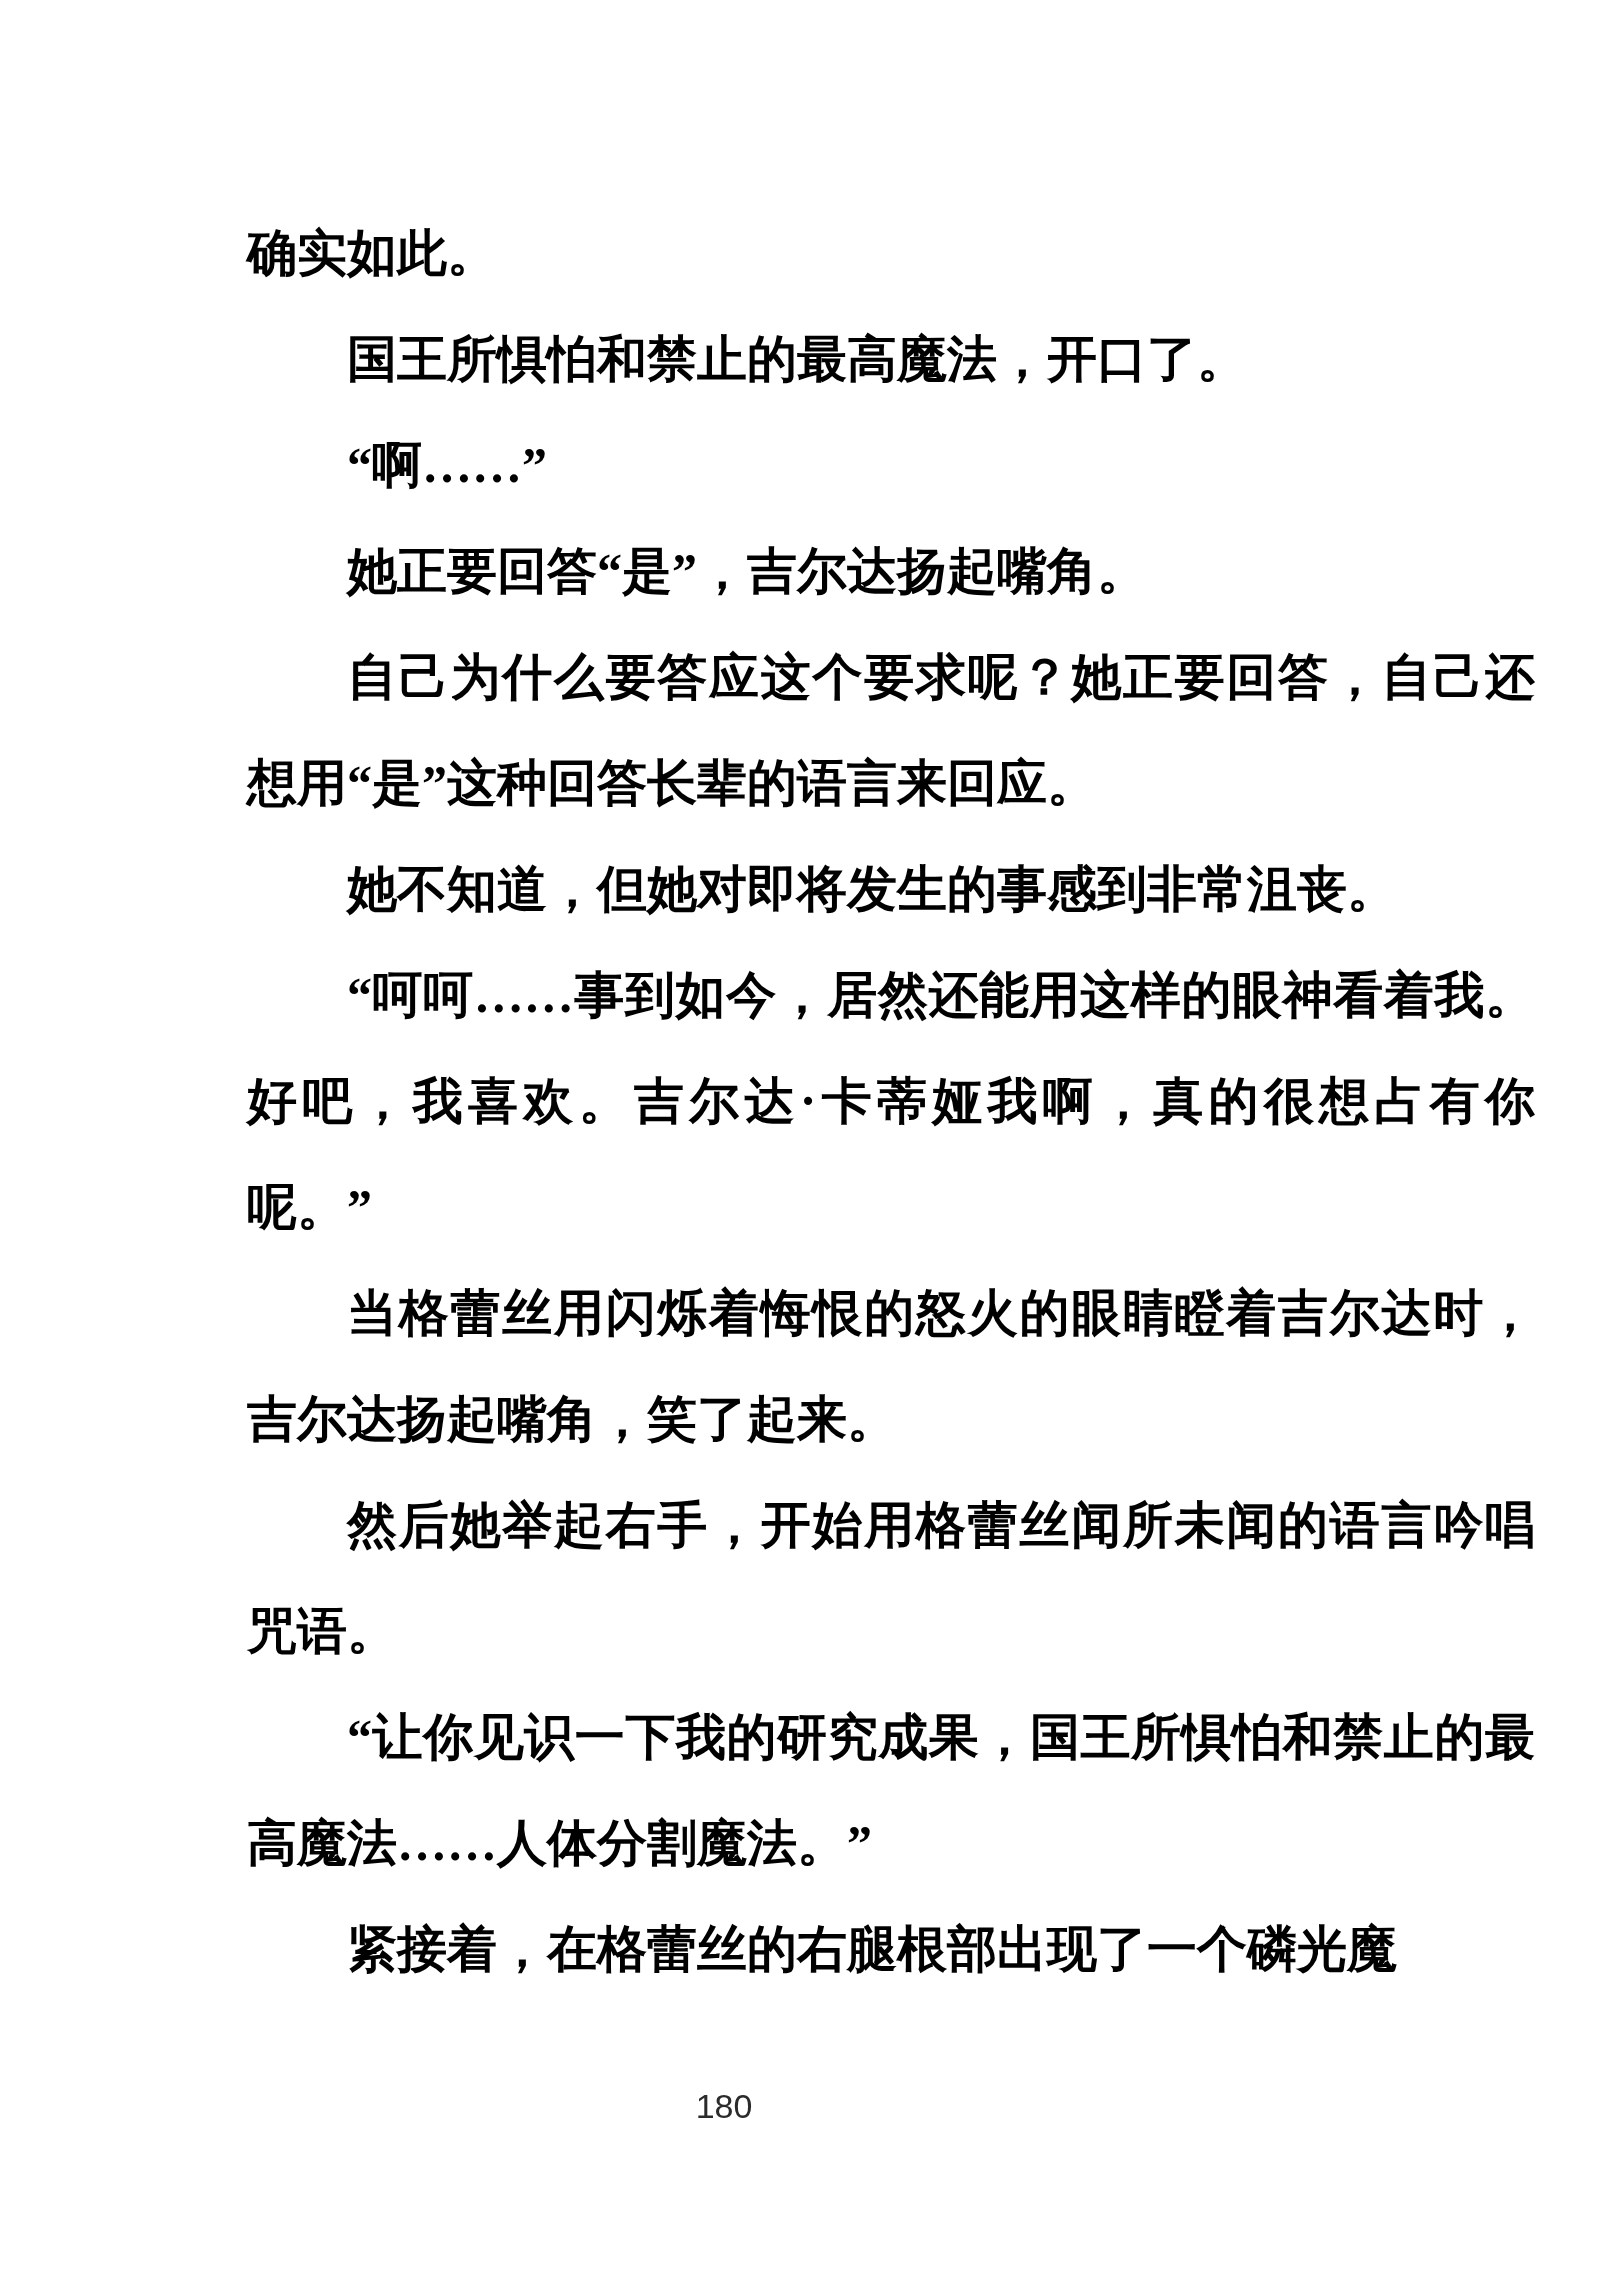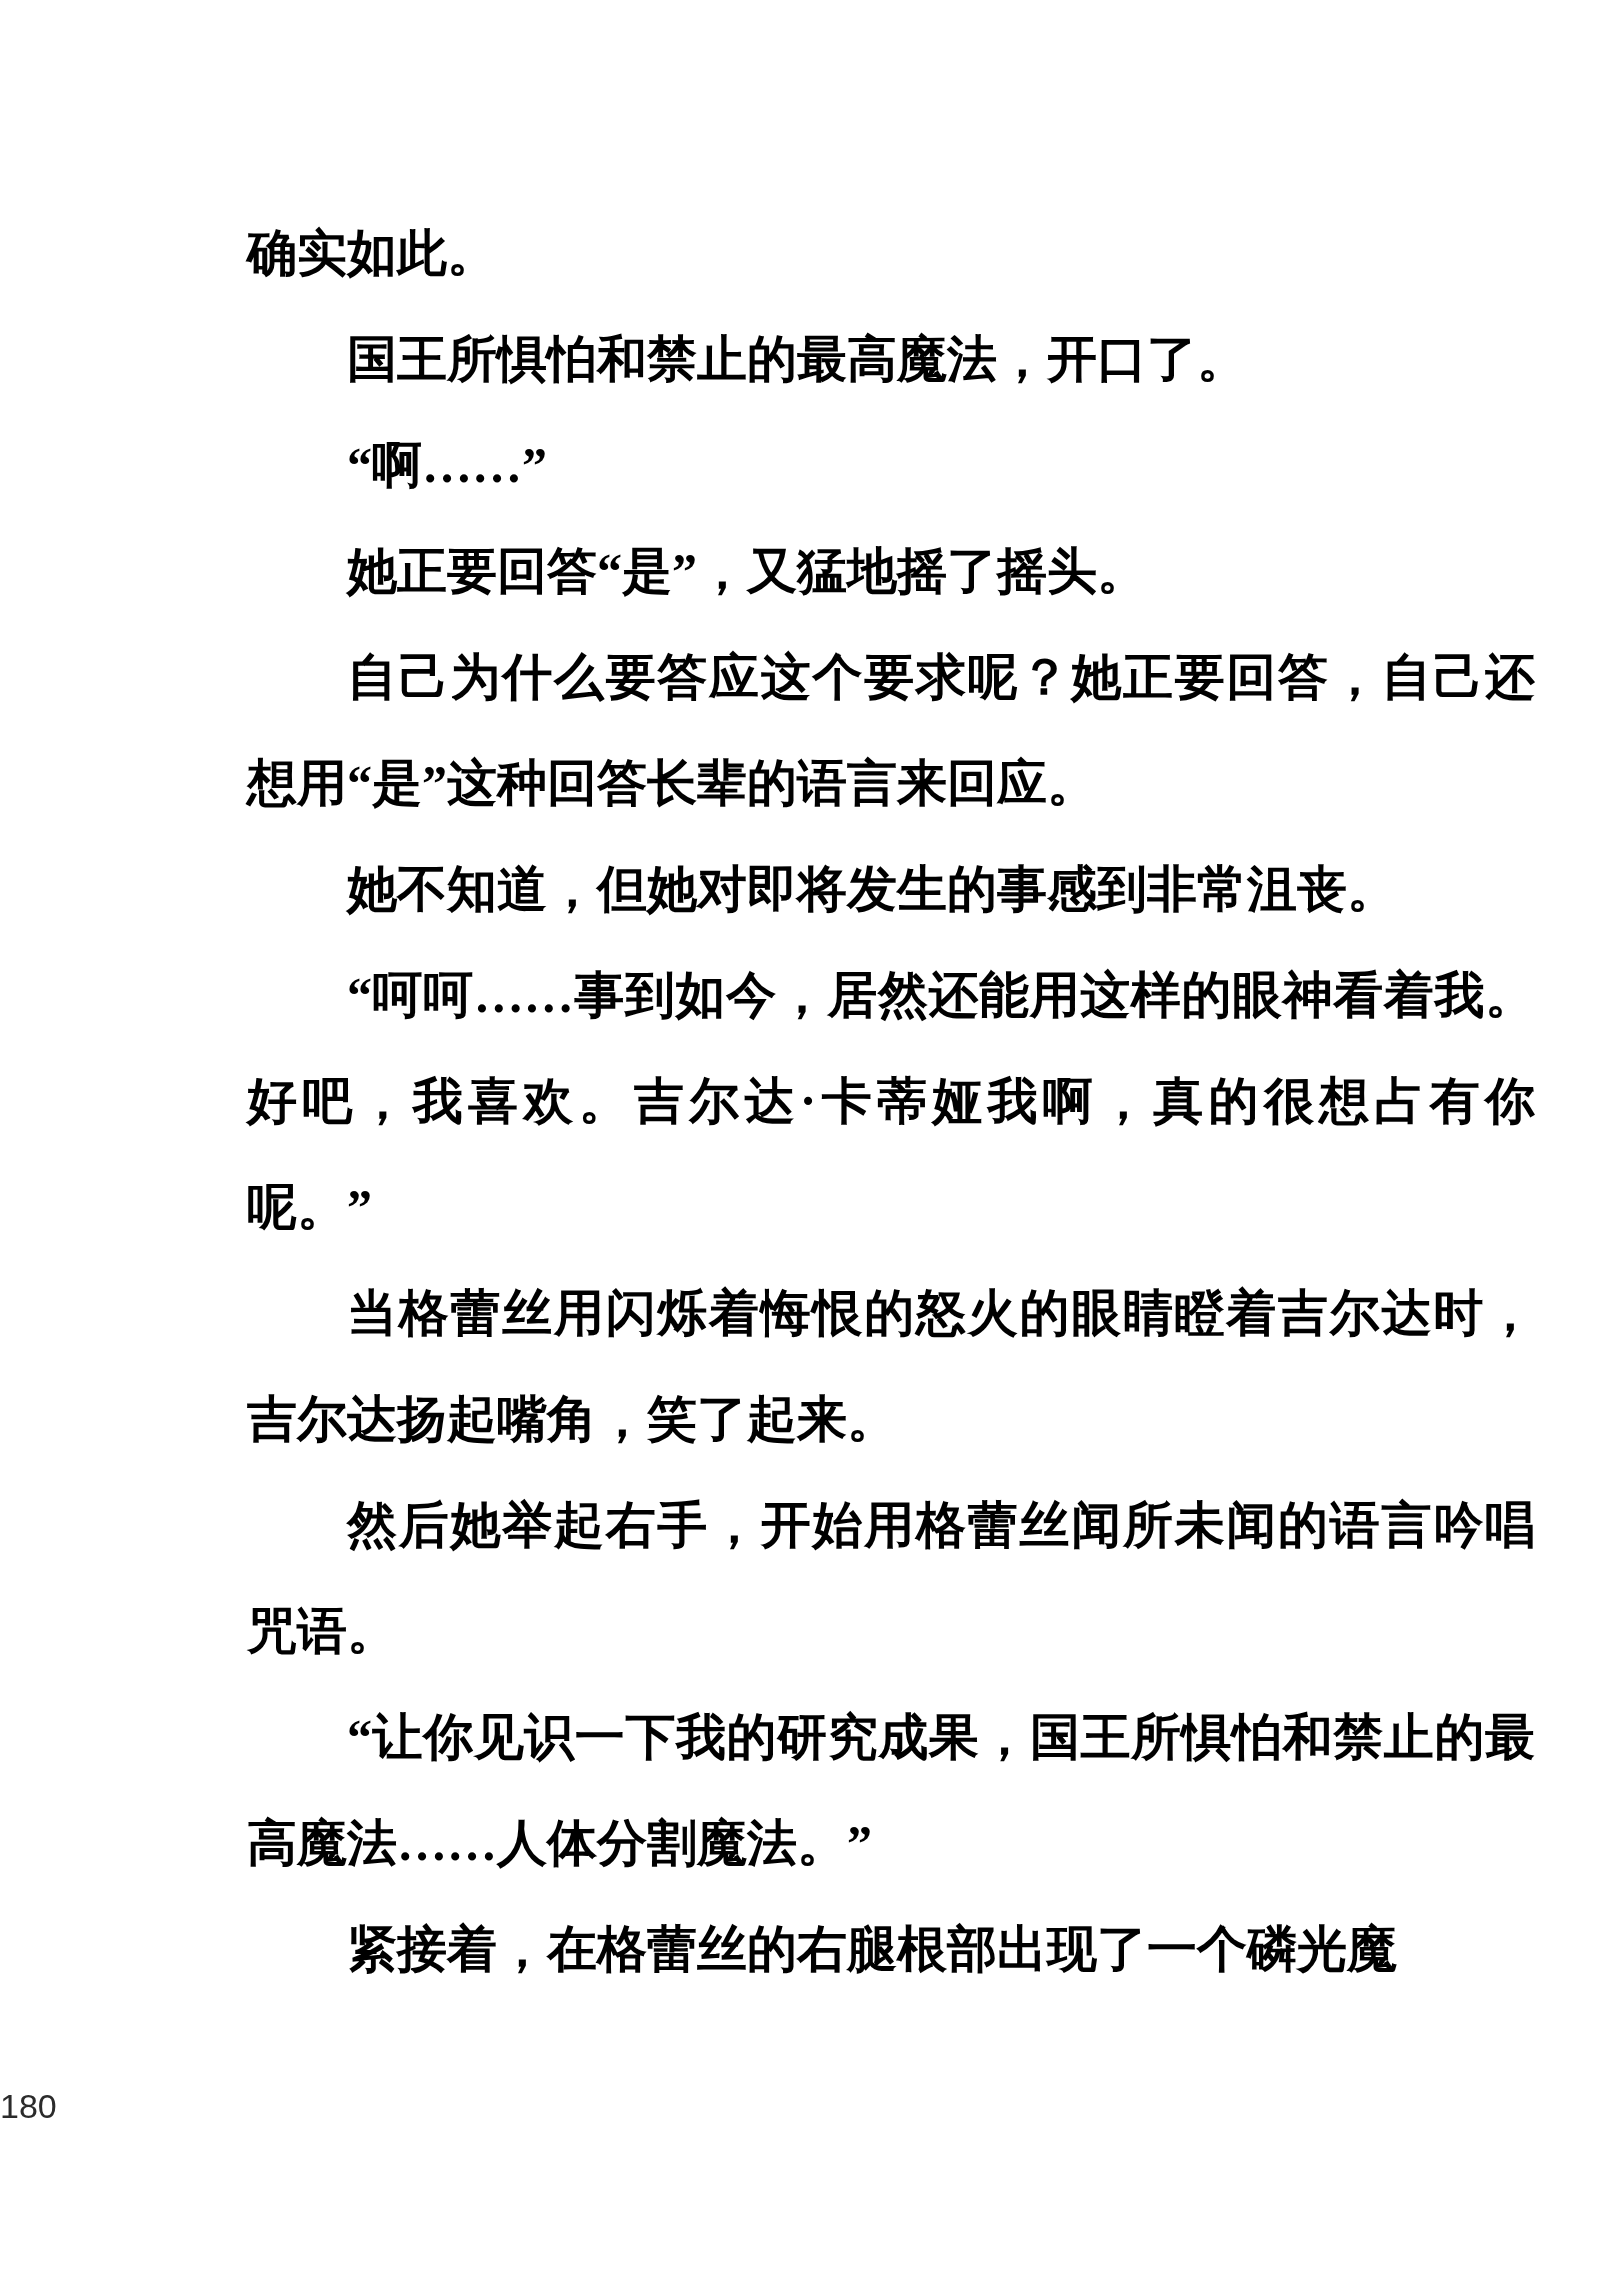--- a/index.html
+++ b/index.html
@@ -37,36 +37,36 @@
     word-break: normal;
   }
   .page p.no-indent {
     text-indent: 0;
   }
   .page-number {
     position: absolute;
     top: 2089px;
     left: 0;
     width: 1448px;
-    text-align: left;
+    text-align: center;
     font-family: "Liberation Sans", "DejaVu Sans", sans-serif;
     font-size: 34px;
     line-height: 34px;
     font-weight: 400;
     color: #2b2b2b;
   }
 </style>
 </head>
 <body>
 
 <div class="page">
   <p class="no-indent">确实如此。</p>
   <p>国王所惧怕和禁止的最高魔法，开口了。</p>
   <p>“啊……”</p>
-  <p>她正要回答“是”，又猛地摇了摇头。</p>
+  <p>她正要回答“是”，吉尔达扬起嘴角。</p>
   <p>自己为什么要答应这个要求呢？她正要回答，自己还想用“是”这种回答长辈的语言来回应。</p>
   <p>她不知道，但她对即将发生的事感到非常沮丧。</p>
   <p>“呵呵……事到如今，居然还能用这样的眼神看着我。好吧，我喜欢。吉尔达·卡蒂娅我啊，真的很想占有你呢。”</p>
   <p>当格蕾丝用闪烁着悔恨的怒火的眼睛瞪着吉尔达时，吉尔达扬起嘴角，笑了起来。</p>
   <p>然后她举起右手，开始用格蕾丝闻所未闻的语言吟唱咒语。</p>
   <p>“让你见识一下我的研究成果，国王所惧怕和禁止的最高魔法……人体分割魔法。”</p>
   <p>紧接着，在格蕾丝的右腿根部出现了一个磷光魔</p>
 </div>
 
 <div class="page-number">180</div>

